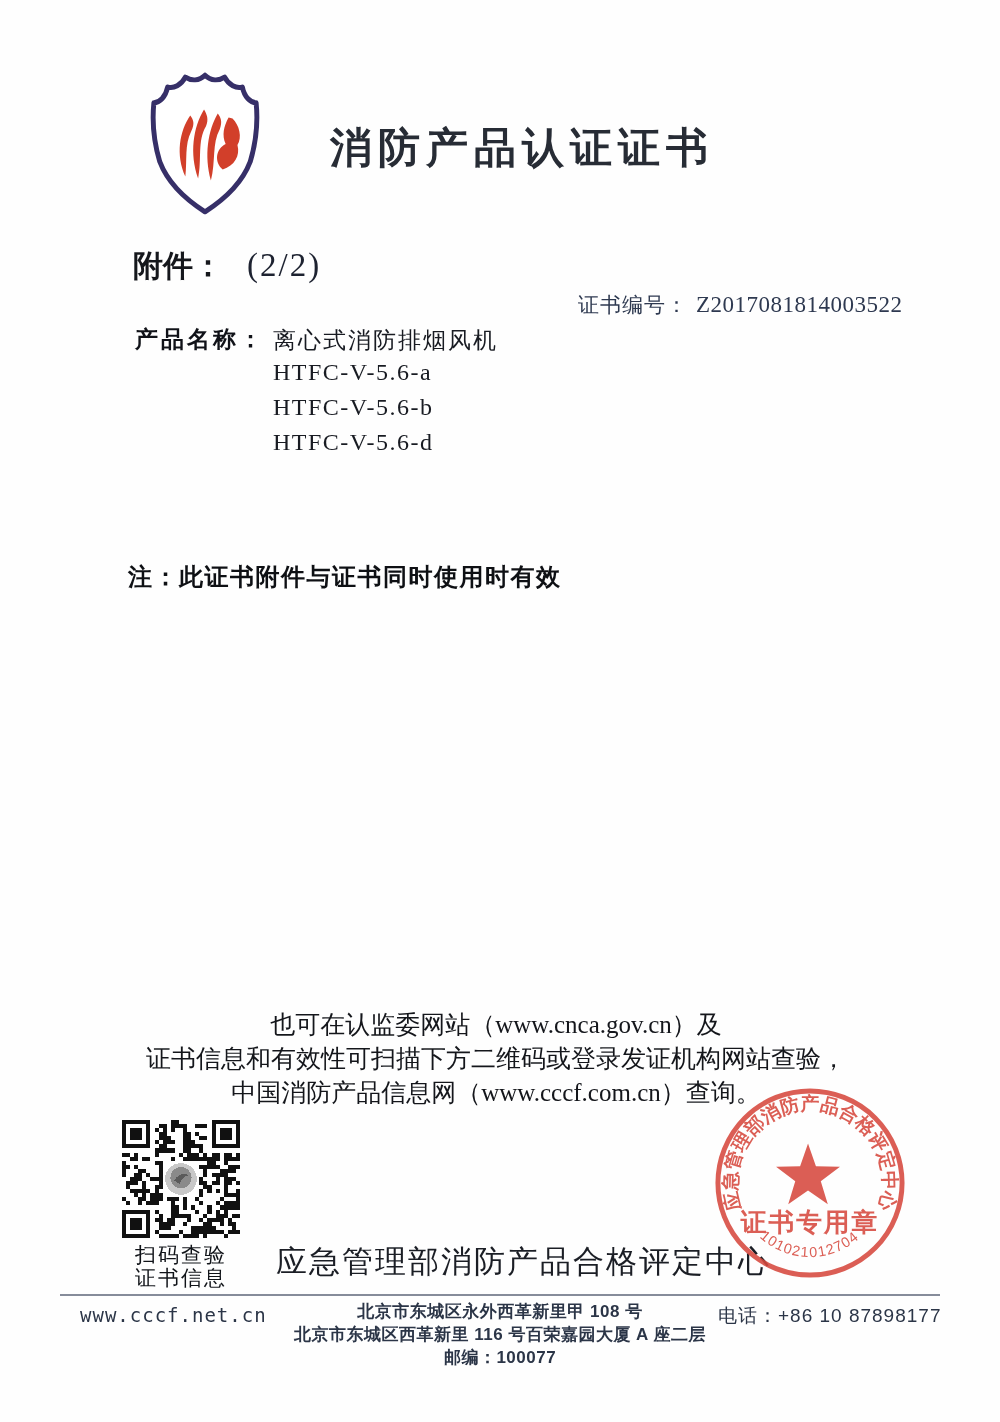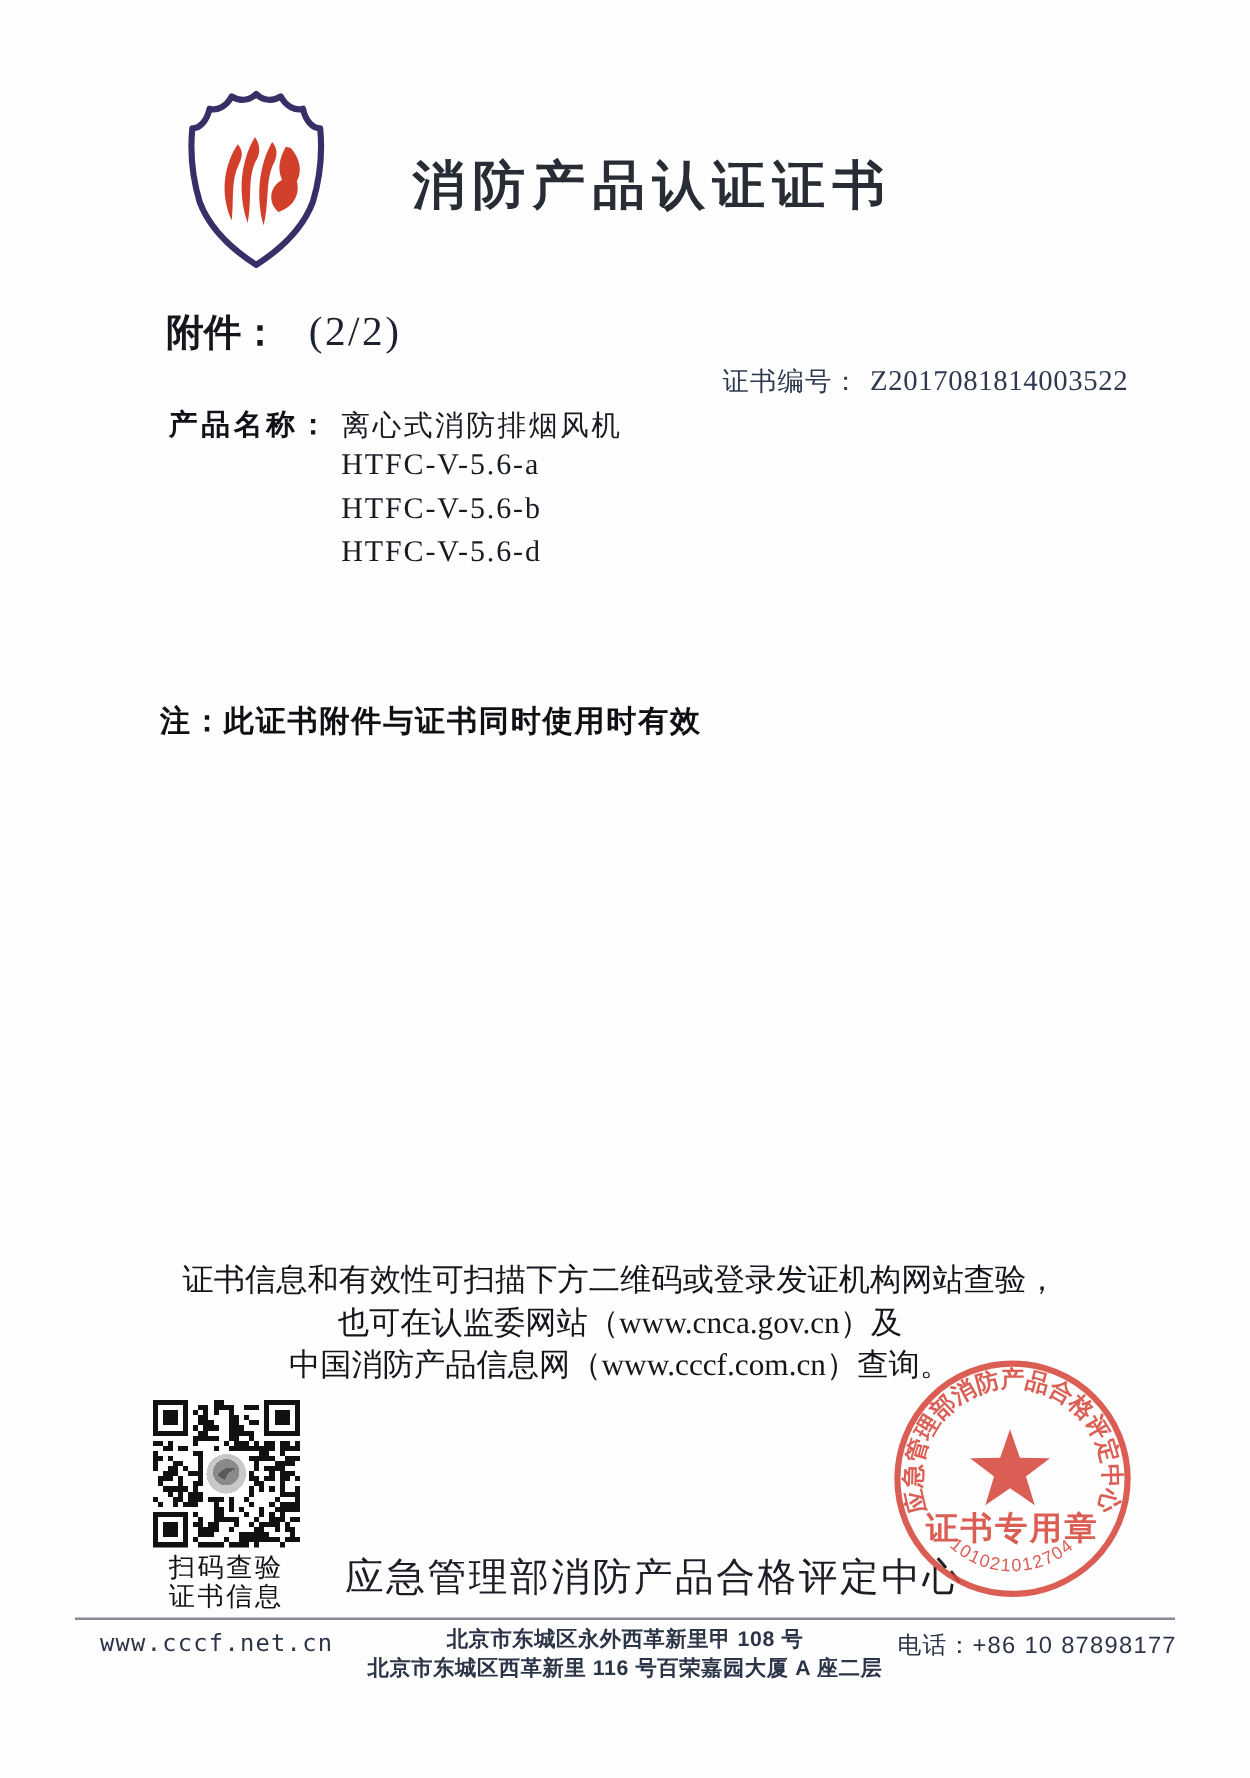--- a/index.html
+++ b/index.html
@@ -128,22 +128,22 @@
   </div>
   <div class="frow">
     <div class="flabel"></div>
     <div class="fvalue">HTFC-V-5.6-d</div>
   </div>
 </div>
 
 <div class="abs note">注：此证书附件与证书同时使用时有效</div>
 
 <div class="abs verify">
+  <div>也可在认监委网站（www.cnca.gov.cn）及</div>
   <div>证书信息和有效性可扫描下方二维码或登录发证机构网站查验，</div>
-  <div>也可在认监委网站（www.cnca.gov.cn）及</div>
   <div>中国消防产品信息网（www.cccf.com.cn）查询。</div>
 </div>
 
 <div class="abs qr">
   <svg viewBox="0 0 29 29" width="118" height="118" shape-rendering="crispEdges">
     <rect x="0" y="0" width="29" height="29" fill="#ffffff"></rect>
     <g fill="#111111">
 
       <rect x="0" y="0" width="7" height="7"></rect>
         <rect x="1" y="1" width="5" height="5" fill="#ffffff"></rect>
@@ -466,14 +466,15 @@
       <textPath href="#seal-bottom-arc" startOffset="50%" text-anchor="middle">11010210127041</textPath>
     </text>
   </svg>
 </div>
 
 <div class="abs footer-rule"></div>
 <div class="abs site">www.cccf.net.cn</div>
 <div class="abs addr">
   <div>北京市东城区永外西革新里甲 108 号</div>
   <div>北京市东城区西革新里 116 号百荣嘉园大厦 A 座二层</div>
+  <div>邮编：100077</div>
 </div>
 <div class="abs phone">电话：+86 10 87898177</div>
 
 </body></html>

